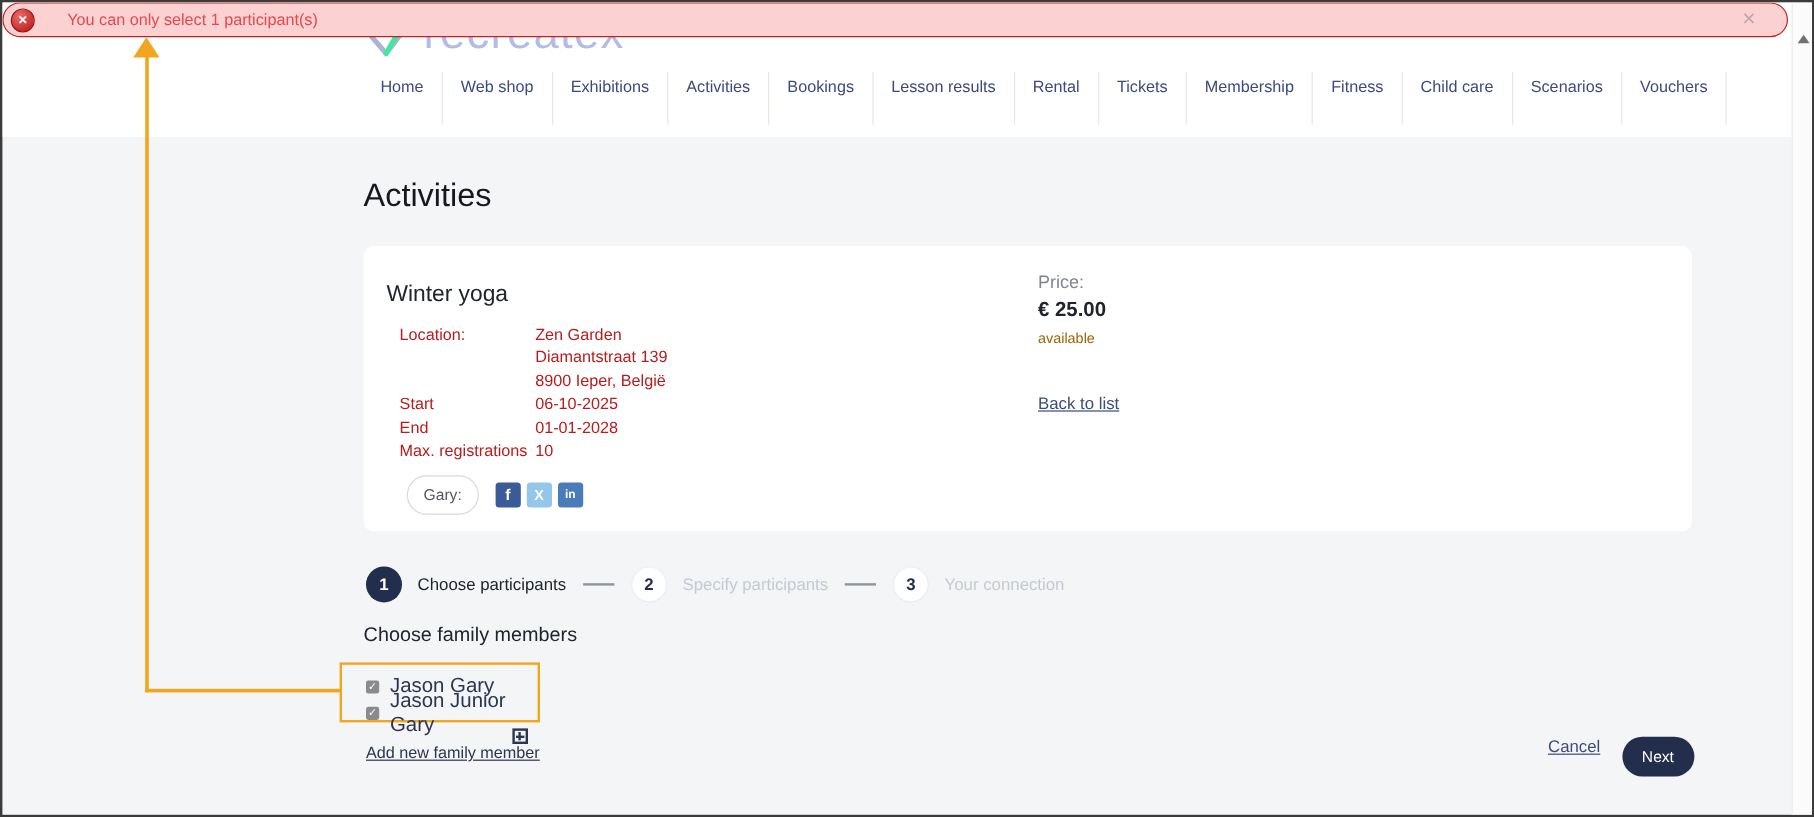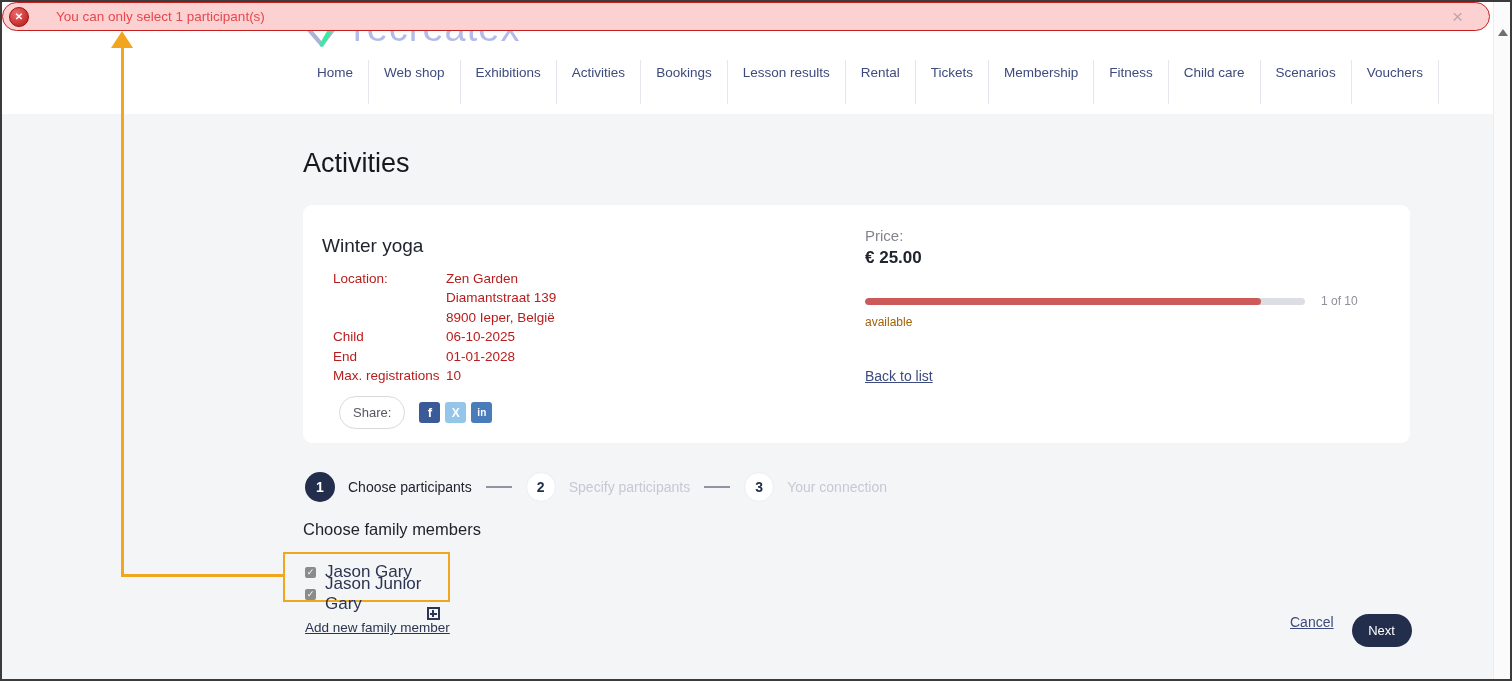--- a/index.html
+++ b/index.html
@@ -172,49 +172,43 @@
       </div>
       <div class="detail-row">
         <div class="detail-label"></div>
         <div class="detail-value">Diamantstraat 139</div>
       </div>
       <div class="detail-row">
         <div class="detail-label"></div>
         <div class="detail-value">8900 Ieper, België</div>
       </div>
       <div class="detail-row">
-        <div class="detail-label">Child</div>
+        <div class="detail-label">Start</div>
         <div class="detail-value">06-10-2025</div>
       </div>
       <div class="detail-row">
         <div class="detail-label">End</div>
         <div class="detail-value">01-01-2028</div>
       </div>
       <div class="detail-row">
         <div class="detail-label">Max. registrations</div>
         <div class="detail-value">10</div>
       </div>
     </div>
     <div class="share-row">
-      <div class="share-pill">Share:</div>
+      <div class="share-pill">Gary:</div>
       <div class="share-icons">
         <div class="s-icon s-fb">f</div>
         <div class="s-icon s-x">X</div>
         <div class="s-icon s-li">in</div>
       </div>
     </div>
     <div class="card-right">
       <div class="price-label">Price:</div>
       <div class="price-value">€ 25.00</div>
-      <div class="avail-row">
-        <div class="bar-track">
-          <div class="bar-fill" style="width: 90%; background: rgb(205, 90, 90);"></div>
-        </div>
-        <div class="avail-count">1 of 10</div>
-      </div>
       <div class="avail-caption">available</div>
       <div><span class="back-link">Back to list</span></div>
     </div>
   </div>
 
   <div class="steps">
     <div class="step active">
       <div class="step-circle">1</div>
       <div class="step-label">Choose participants</div>
     </div>

